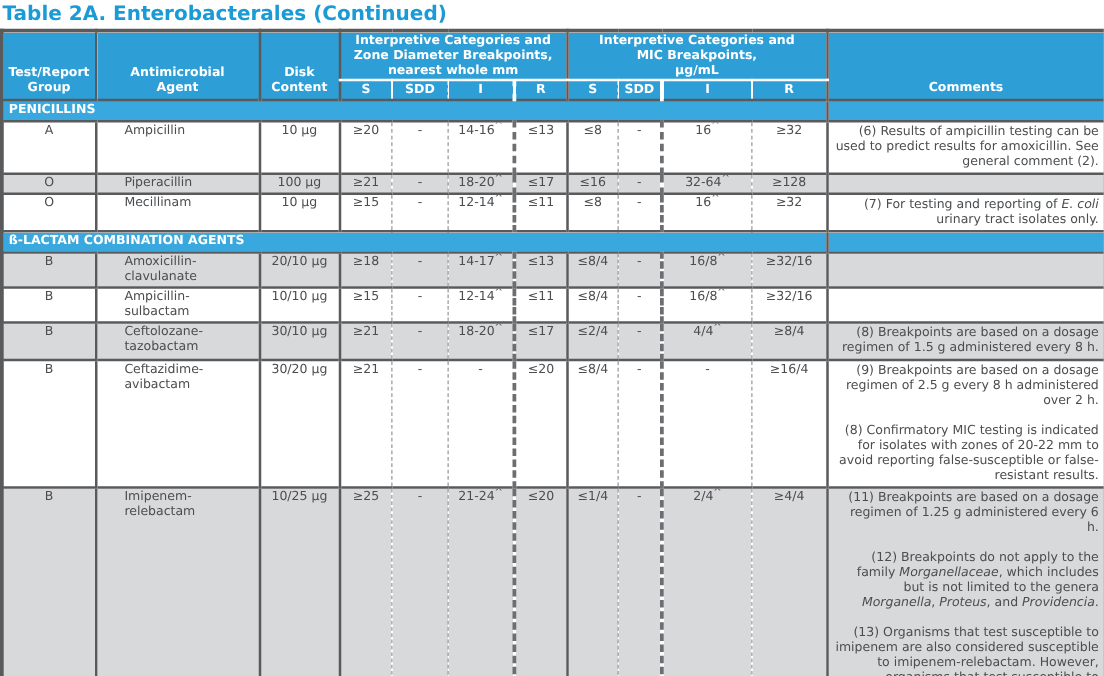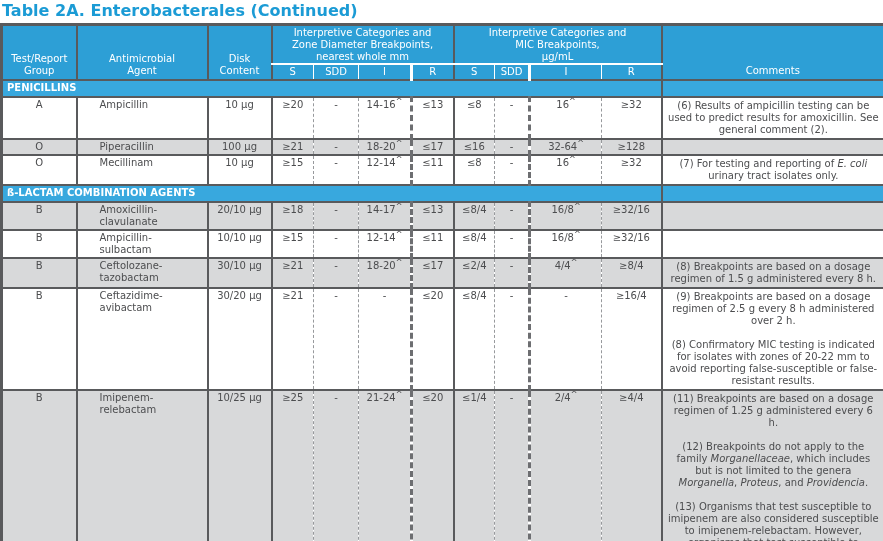--- a/index.html
+++ b/index.html
@@ -5,33 +5,33 @@
   :root{
     --title:#1b9bd5; --hblue:#2d9fd6; --sblue:#38a8de; --gray:#d8d9da;
     --bdark:#595a5c; --bmid:#97999c; --bmid2:#6d6e71; --text:#4c4d4f;
   }
   *{box-sizing:border-box;}
   html,body{margin:0;padding:0;}
   body{width:883px;height:541px;background:#fff;font-family:"DejaVu Sans",sans-serif;color:var(--text);overflow:hidden;}
   .title{color:var(--title);font-size:16px;font-weight:bold;margin:1px 0 3px 2px;}
   table{border-collapse:collapse;table-layout:fixed;width:882px;border:3px solid var(--bdark);}
   th,td{padding:1px 3px;font-size:10px;line-height:1.2;vertical-align:top;overflow:hidden;}
-  thead th{background:var(--hblue);color:#fff;font-weight:normal;text-align:center;vertical-align:bottom;white-space:pre-line;padding-bottom:2px;}
+  thead th{background:var(--hblue);color:#fff;font-weight:bold;text-align:center;vertical-align:bottom;white-space:pre-line;padding-bottom:2px;}
   thead th.grp{border-bottom:2px solid #fff;vertical-align:middle;padding-bottom:0;}
   thead tr.sub th{height:15px;padding-bottom:1px;}
   tbody td{border-top:2px solid var(--bdark);background:#fff;}
   tr.shade td{background:var(--gray);}
   tr.section td{background:var(--sblue);color:#fff;font-weight:bold;text-align:left;padding:1px 20px 2px 4px;}
   .bl-solid{border-left:2px solid var(--bdark);}
   .bl-dash{border-left:1px dashed var(--bmid);}
   .bl-dashb{border-left:3px dashed var(--bmid2);}
   thead .bl-dash,thead .bl-dashb{border-left-color:#fff;}
   .ctr{text-align:center;}
   td.agent{text-align:left;padding-left:22px;}
-  td.comment{text-align:center;padding:2px 4px 2px 5px;}
+  td.comment{text-align:right;padding:2px 4px 2px 5px;}
   .par+.par{margin-top:12px;}
   sup{font-size:8px;line-height:0;}
   i{font-style:italic;}
 </style>
 </head>
 <body>
 
 <h1 class="title">Table 2A. Enterobacterales (Continued)</h1>
 
 <table>

